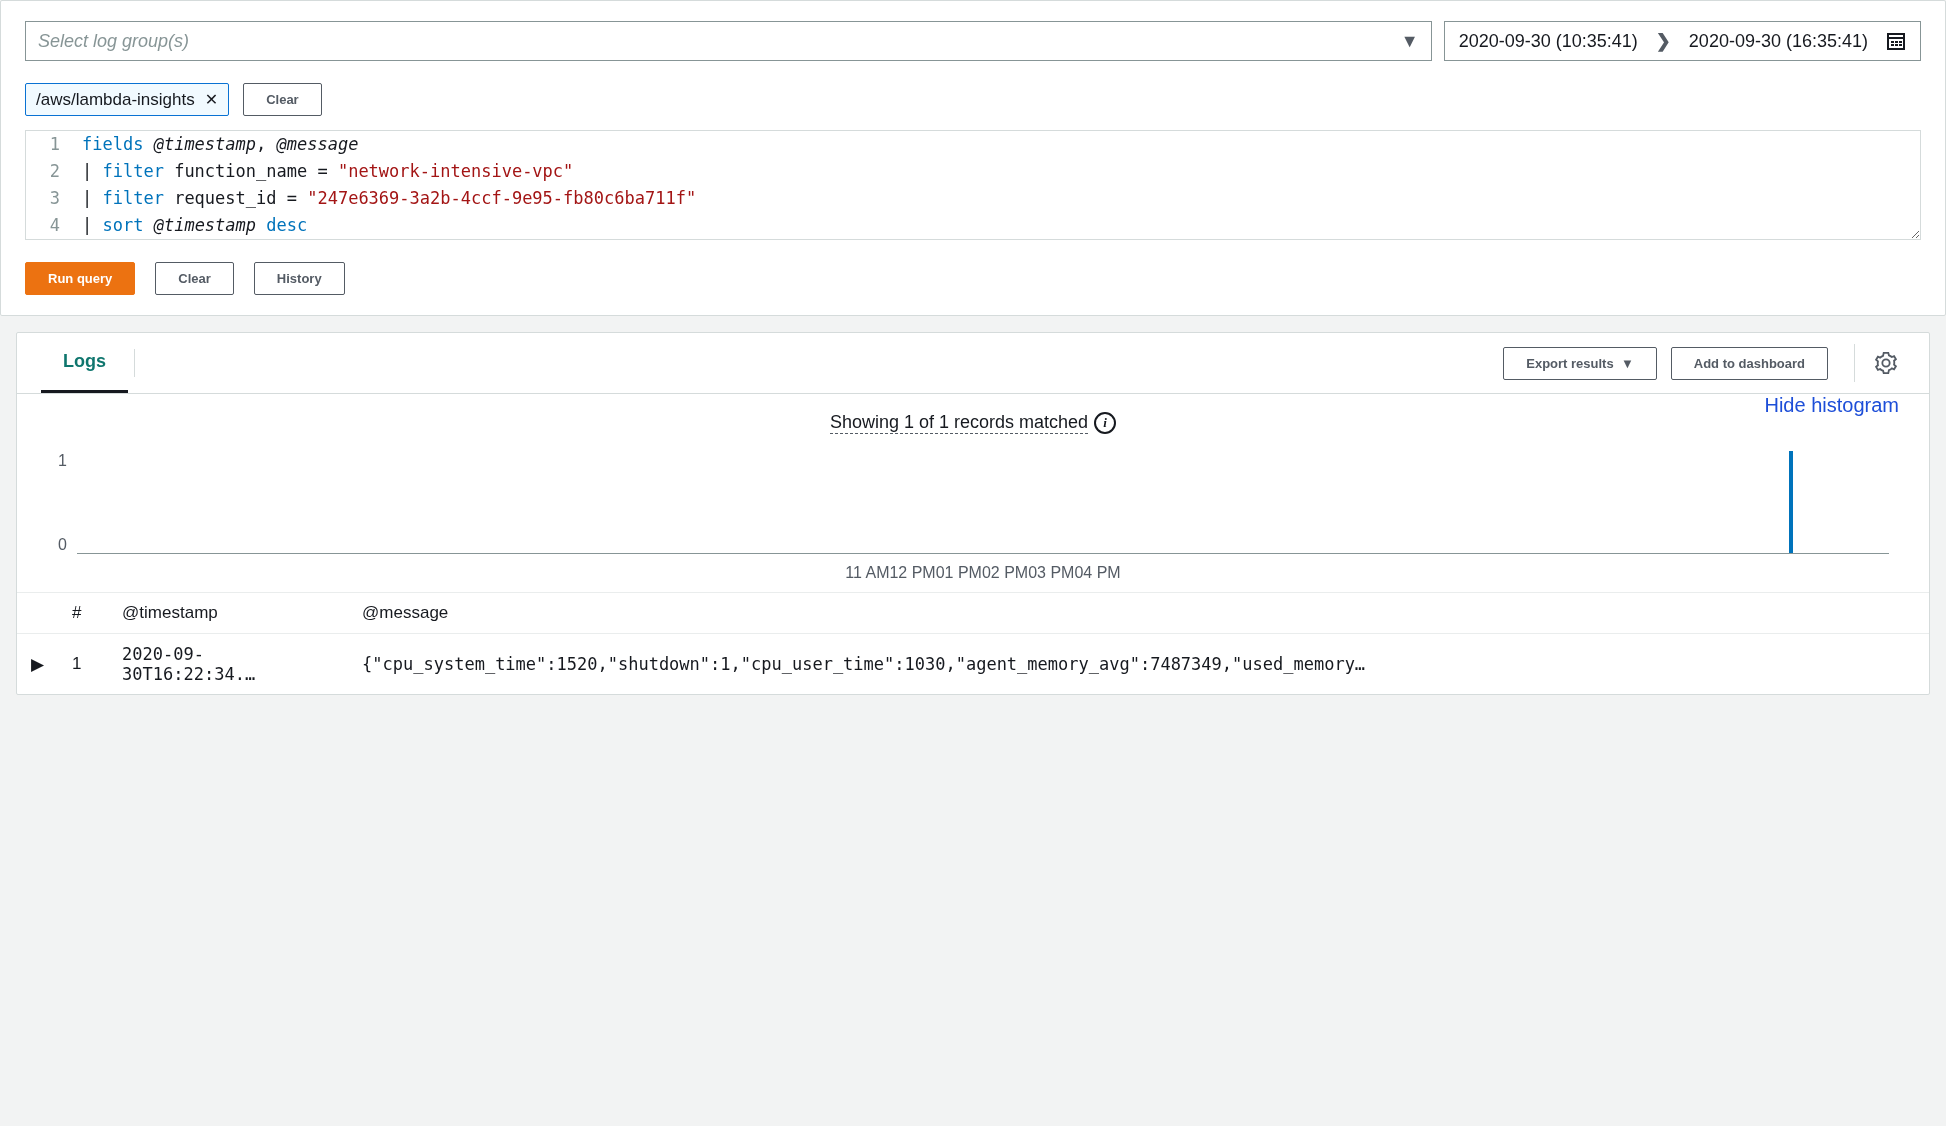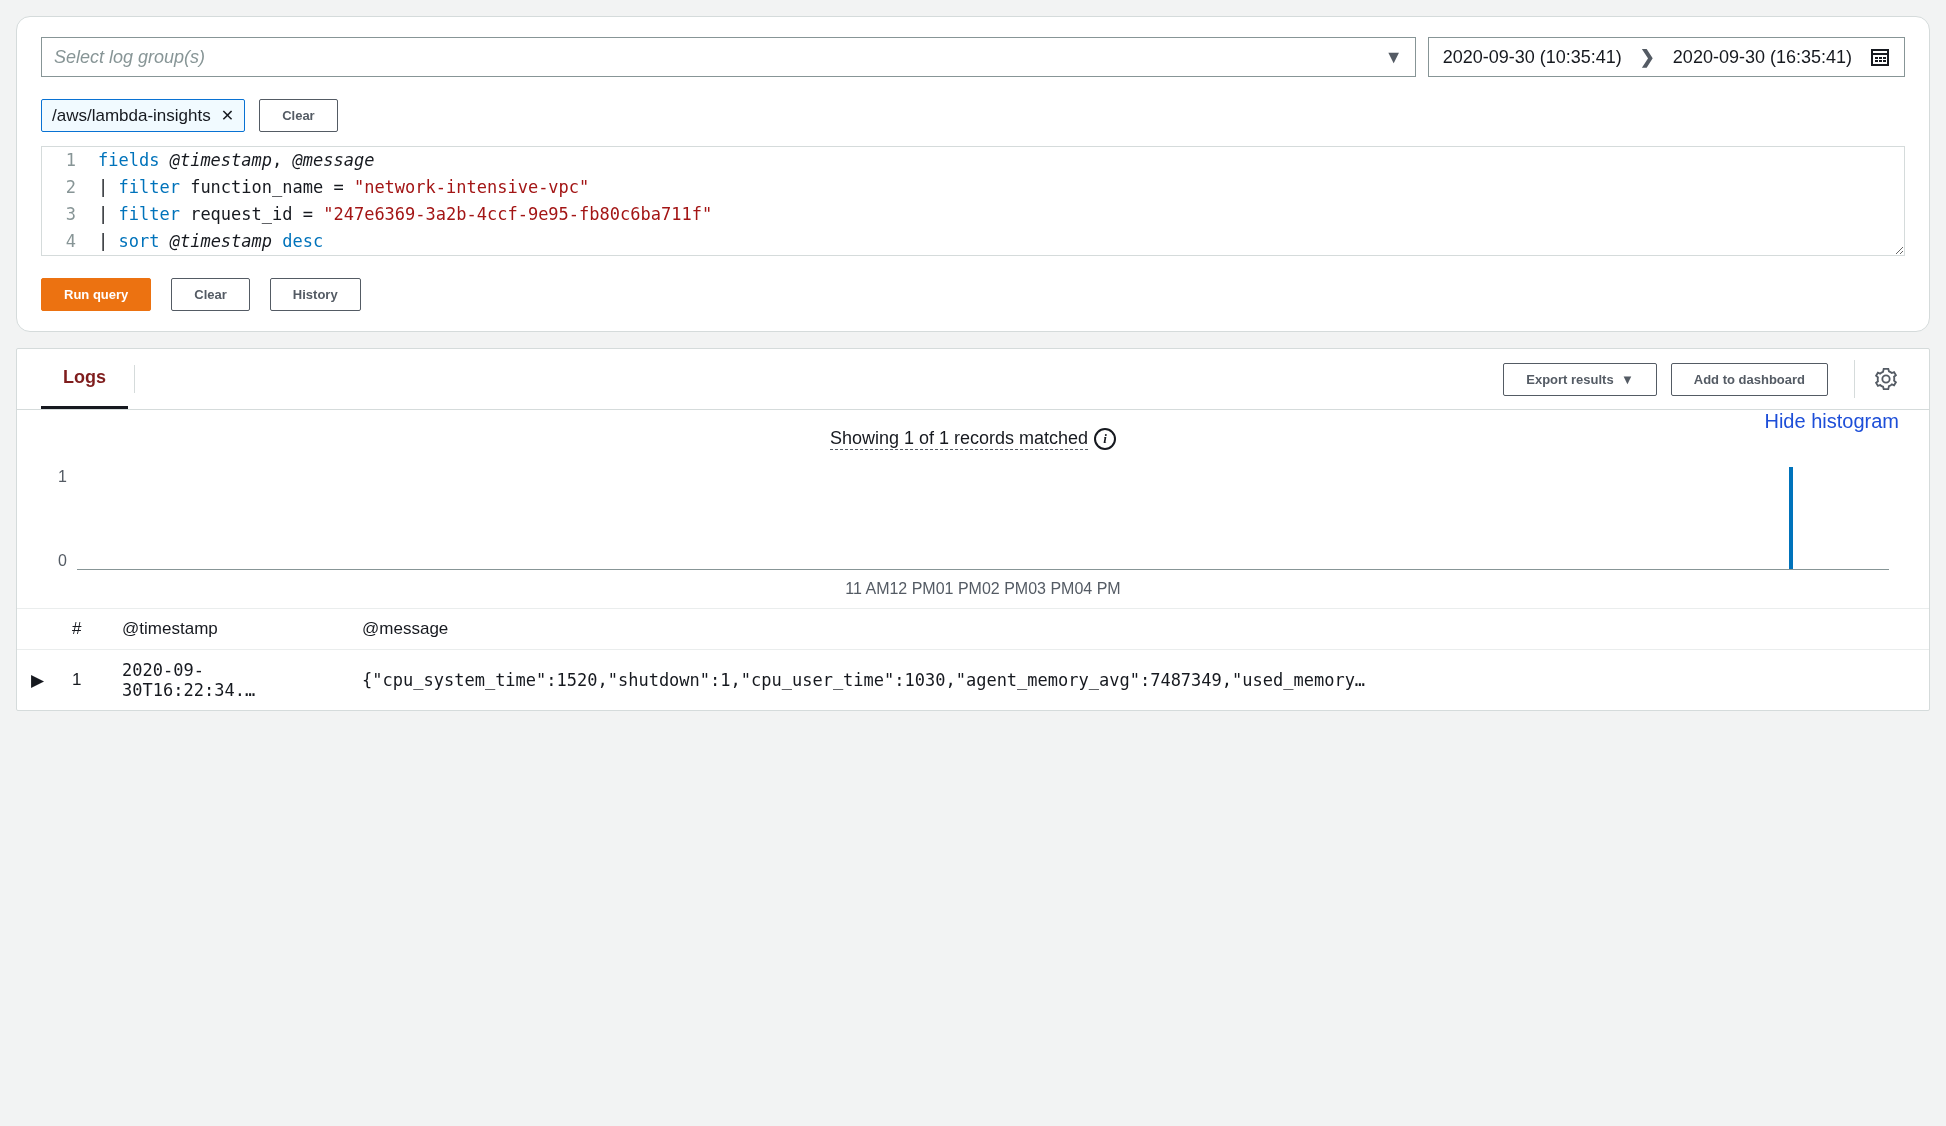--- a/index.html
+++ b/index.html
@@ -1,17 +1,17 @@
 <!DOCTYPE html>
 <html><head>
   <meta charset="utf-8">
   <style>
     * { box-sizing: border-box; margin: 0; padding: 0; }
     body { font-family: "Amazon Ember", "Helvetica Neue", Arial, sans-serif; background: #f2f3f3; color: #16191f; font-size: 14px; }
-    .panel { background: #fff; border: 1px solid #d5dbdb; margin: 16px; border-radius: 14px; }
+    .panel { background: #fff; border: 1px solid #d5dbdb; border-radius: 2px; }
     .panel-inner { padding: 20px 24px; }
     .row { display: flex; gap: 12px; align-items: stretch; }
     .log-group-select { flex: 1; display: flex; align-items: center; border: 1px solid #879596; padding: 8px 12px; cursor: pointer; background: #fff; color: #879596; font-style: italic; font-size: 18px; position: relative; }
     .log-group-select .caret { margin-left: auto; font-style: normal; color: #545b64; }
     .date-range { display: flex; align-items: center; border: 1px solid #879596; padding: 8px 14px; gap: 18px; font-size: 18px; color: #16191f; cursor: pointer; }
     .date-sep { color: #545b64; font-weight: bold; }
     .calendar-icon { width: 20px; height: 20px; display: inline-flex; align-items: center; justify-content: center; color: #16191f; }
     .chips { display: flex; gap: 14px; margin-top: 22px; }
     .chip { display: inline-flex; align-items: center; border: 1px solid #0972d3; background: #f1faff; padding: 4px 10px; font-size: 17px; color: #16191f; border-radius: 2px; }
     .chip .x { margin-left: 10px; cursor: pointer; color: #16191f; font-size: 16px; }
@@ -22,21 +22,21 @@
     .gutter { width: 44px; text-align: right; padding-right: 10px; color: #879596; background: #fff; user-select: none; line-height: 27px; }
     .code { flex: 1; padding: 0 12px; line-height: 27px; white-space: pre; }
     .kw { color: #0073bb; }
     .str { color: #a31515; }
     .italic { font-style: italic; }
     .action-row { display: flex; gap: 20px; margin-top: 22px; }
     .results-panel { background: #fff; border: 1px solid #d5dbdb; margin: 16px; border-radius: 2px; }
     .tabs-bar { display: flex; align-items: center; border-bottom: 1px solid #d5dbdb; padding: 0 24px; position: relative; }
     .tabs { display: flex; }
     .tab { padding: 18px 22px; font-size: 18px; font-weight: 700; color: #545b64; cursor: pointer; position: relative; }
-    .tab.active { color: #7f1d1d; border-bottom: 3px solid #16191f; }
+    .tab.active { color: #0f766e; border-bottom: 3px solid #16191f; }
     .tab-divider { width: 1px; background: #d5dbdb; height: 28px; align-self: center; margin: 0 6px; }
     .tab-actions { margin-left: auto; display: flex; gap: 14px; align-items: center; }
     .gear-btn { padding: 8px; border: none; background: transparent; cursor: pointer; color: #545b64; margin-left: 12px; border-left: 1px solid #d5dbdb; padding-left: 20px; }
     .summary { text-align: center; padding: 18px; }
     .summary-main { font-size: 18px; font-weight: 400; display: inline-flex; align-items: center; gap: 6px; }
     .summary-main-text { border-bottom: 1px dashed #545b64; }
     .summary-sub { font-size: 18px; color: #16191f; margin-top: 4px; }
     .hide-link { position: absolute; right: 30px; color: #1d4ed8; font-size: 20px; cursor: pointer; }
     .summary-wrap { position: relative; padding: 0 30px; }
     .histogram { position: relative; height: 130px; margin: 0 40px 10px 60px; }

